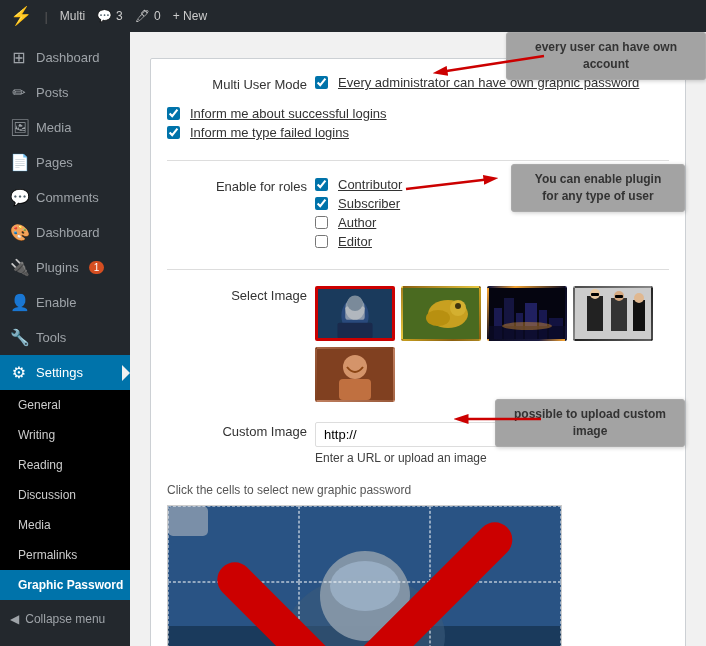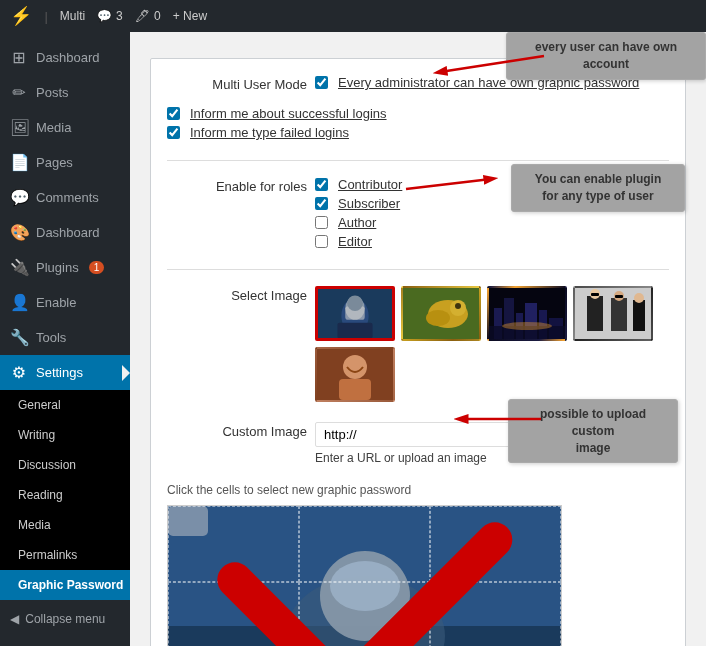--- a/index.html
+++ b/index.html
@@ -240,24 +240,24 @@
       <span>Settings</span>
     </div>
     <div class="sidebar-submenu">
       <div class="sidebar-item">
         <span>General</span>
       </div>
       <div class="sidebar-item">
         <span>Writing</span>
       </div>
       <div class="sidebar-item">
+        <span>Reading</span>
+      </div>
+      <div class="sidebar-item">
         <span>Discussion</span>
-      </div>
-      <div class="sidebar-item">
-        <span>Reading</span>
       </div>
       <div class="sidebar-item">
         <span>Media</span>
       </div>
       <div class="sidebar-item">
         <span>Permalinks</span>
       </div>
       <div class="sidebar-item active">
         <span>Graphic Password</span>
       </div>
@@ -418,21 +418,21 @@
         <div class="form-label">Custom Image</div>
         <div class="form-fields">
           <div class="custom-image-row">
             <input type="text" class="url-input" value="http://" style="">
             <button class="upload-btn">Upload Image</button>
           </div>
           <div class="hint-text">Enter a URL or upload an image</div>
         </div>
       </div>
 
-      <div class="callout-box" style="top:340px; right:7px; width:170px;">
+      <div class="callout-box" style="top:340px; right:0px; width:190px;">
         <span>possible to upload custom<br>image</span>
       </div>
 
       <svg style="position:absolute; top:340px; left:0; width:100%; height:40px; pointer-events:none; z-index:25;">
         <defs>
           <marker id="arrowhead3" markerWidth="6" markerHeight="4" refX="3" refY="2" orient="auto">
             <polygon points="0 0, 6 2, 0 4" fill="#cc0000"></polygon>
           </marker>
         </defs>
         <line x1="390" y1="20" x2="310" y2="20" stroke="#cc0000" stroke-width="2.5" marker-end="url(#arrowhead3)"></line>

